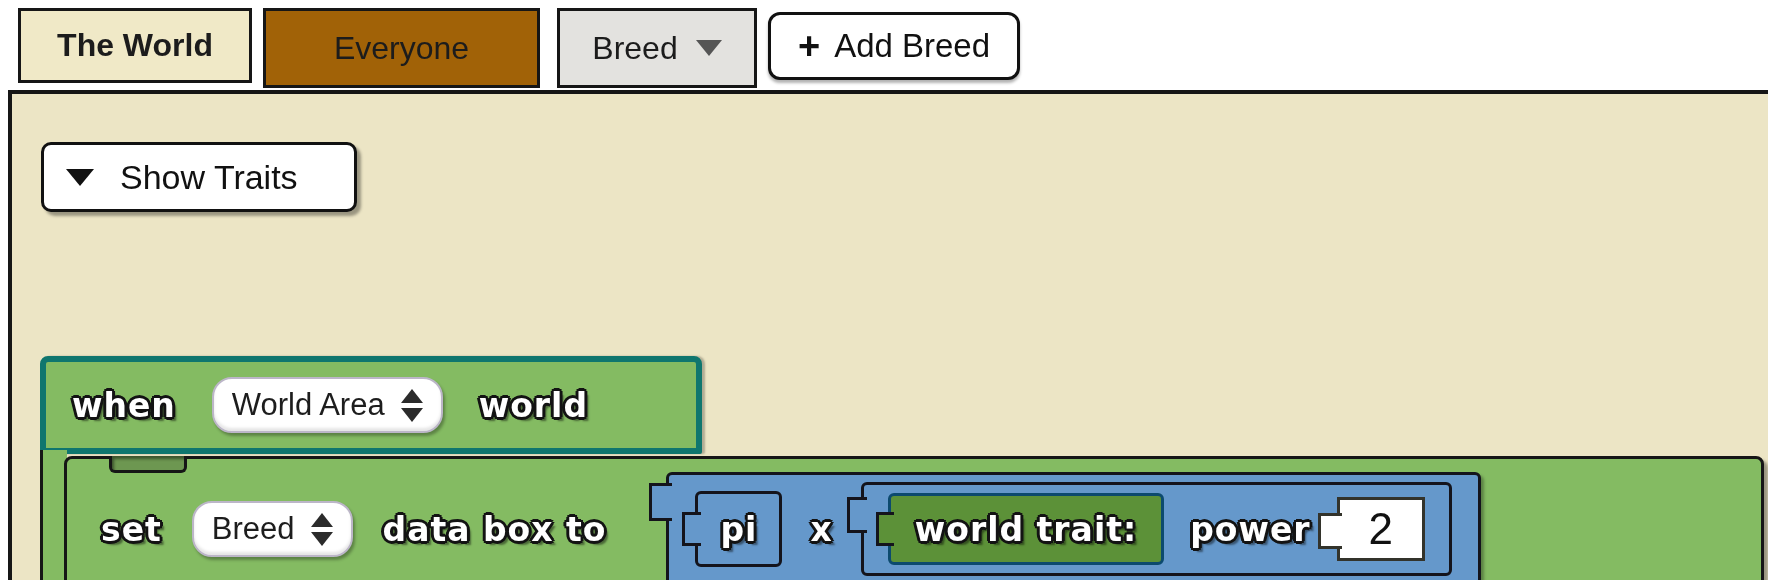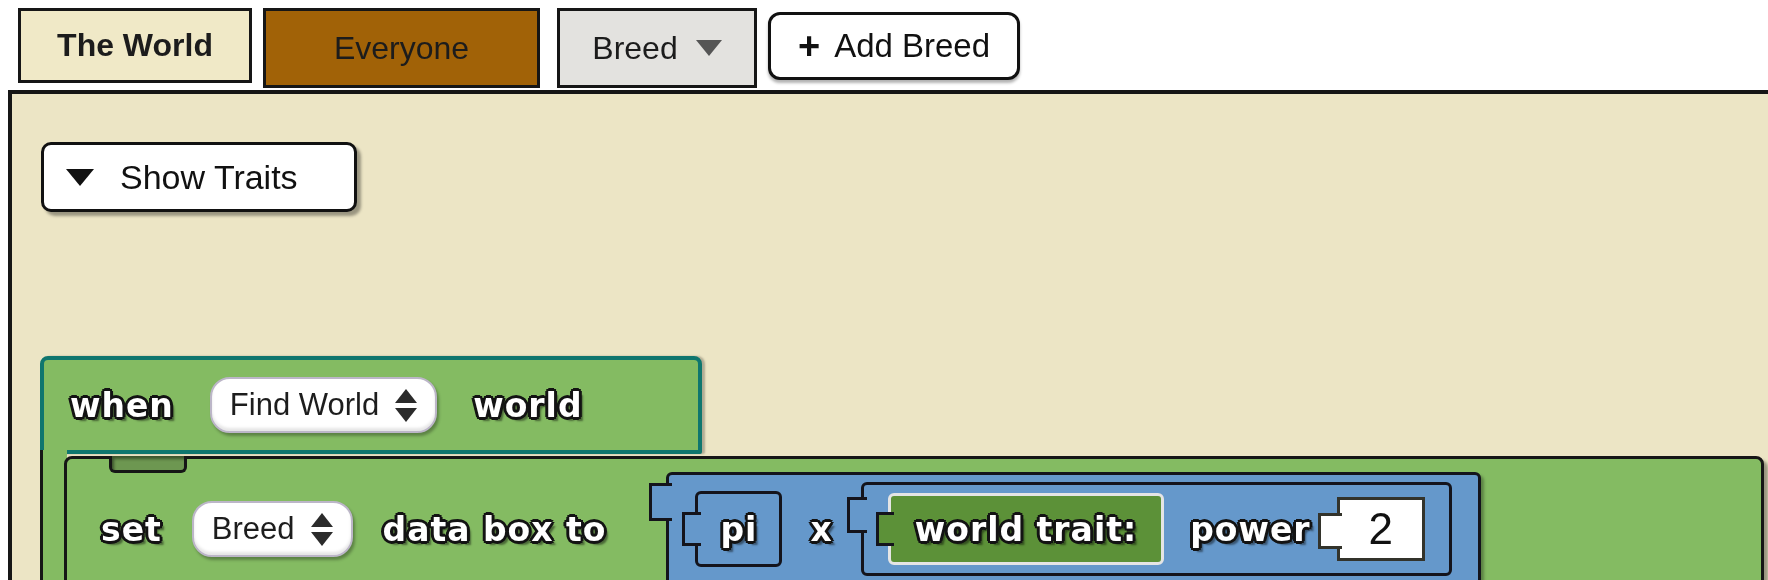--- a/index.html
+++ b/index.html
@@ -57,21 +57,21 @@
     box-shadow:inset 0 -3px 3px rgba(0,0,0,0.10), 2px 3px 3px rgba(0,0,0,0.3);
     cursor:pointer; white-space:nowrap;
   }
   .pill .val { font-size:31px; color:#1d1d1d; }
   .spin { display:flex; flex-direction:column; align-items:center; }
   .spin .up   { width:0; height:0; border-left:11px solid transparent; border-right:11px solid transparent; border-bottom:14px solid #2b2b2b; }
   .spin .down { width:0; height:0; border-left:11px solid transparent; border-right:11px solid transparent; border-top:14px solid #2b2b2b; margin-top:5px; }
   
   .when-top {
     position:absolute; left:28px; top:262px; width:662px; height:98px;
-    background:#84bb62; border:4px solid #0f766e; border-radius:8px 8px 2px 2px;
+    background:#84bb62; border:6px solid #0f766e; border-radius:8px 8px 2px 2px;
     display:flex; align-items:center; gap:36px; padding-left:26px;
     box-shadow:3px 0 2px rgba(0,0,0,0.25); cursor:grab;
   }
   .when-spine {
     position:absolute; left:28px; top:356px; width:27px; height:170px;
     background:#84bb62; border-left:3px solid #161616;
   }
   .set-block {
     position:absolute; left:52px; top:362px; width:1700px; height:146px;
     background:#84bb62; border:3px solid #161616; border-radius:8px;
@@ -103,21 +103,21 @@
   }
   .power-block {
     position:relative; background:#6598cb; border:3px solid #14141c; border-radius:6px;
     height:94px; display:flex; align-items:center; gap:26px; padding:0 24px; cursor:grab;
   }
   .power-block::before {
     content:""; position:absolute; left:-17px; top:12px; width:17px; height:30px;
     background:#6598cb; border:3px solid #14141c; border-right:none;
   }
   .trait-block {
-    position:relative; background:#5c9138; border:3px solid #e5e5e5; border-radius:6px;
+    position:relative; background:#5c9138; border:3px solid #0c4a6e; border-radius:6px;
     height:72px; display:flex; align-items:center; gap:26px; padding:0 24px; cursor:grab;
   }
   .trait-block::before {
     content:""; position:absolute; left:-15px; top:16px; width:15px; height:28px;
     background:#5c9138; border:3px solid #14141c; border-right:none;
   }
   .numbox {
     position:relative; background:#fff; border:3px solid #33332b;
     width:88px; height:64px; display:flex; align-items:center; justify-content:center;
     font-size:44px; color:#111; cursor:text;
@@ -150,21 +150,21 @@
   <div class="panel">
 
     <div class="btn-show-traits">
       <span class="tri-show"></span>
       <span>Show Traits</span>
     </div>
 
     <div class="when-top">
       <span class="btext">when</span>
       <span class="pill">
-        <span class="val">Find World</span>
+        <span class="val">World Area</span>
         <span class="spin">
             <span class="up"></span>
             <span class="down"></span>
           </span>
       </span>
       <span class="btext">world</span>
     </div>
     <div class="when-spine"></div>
 
     <div class="set-block">

